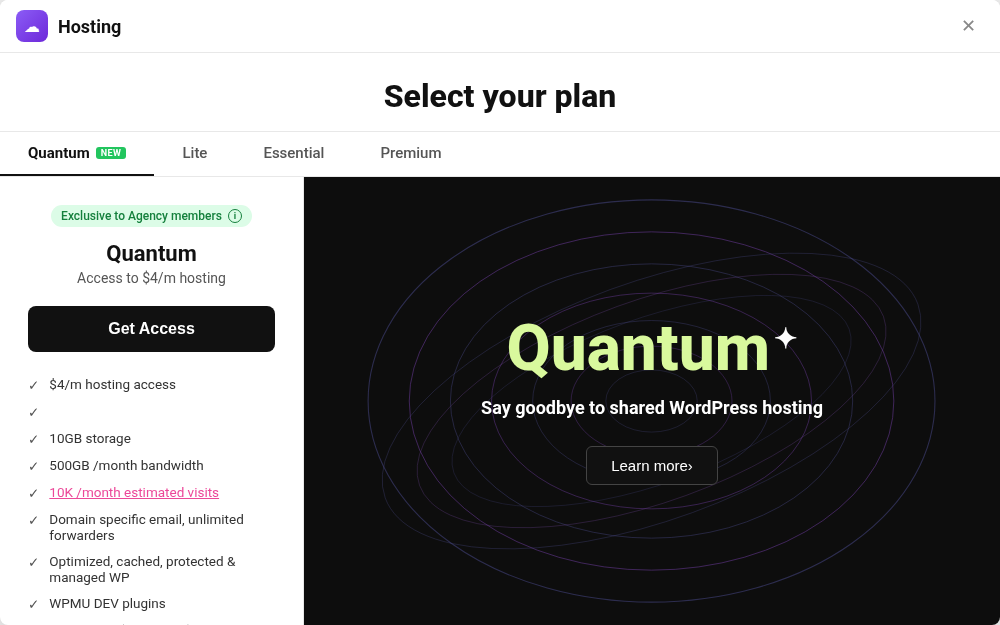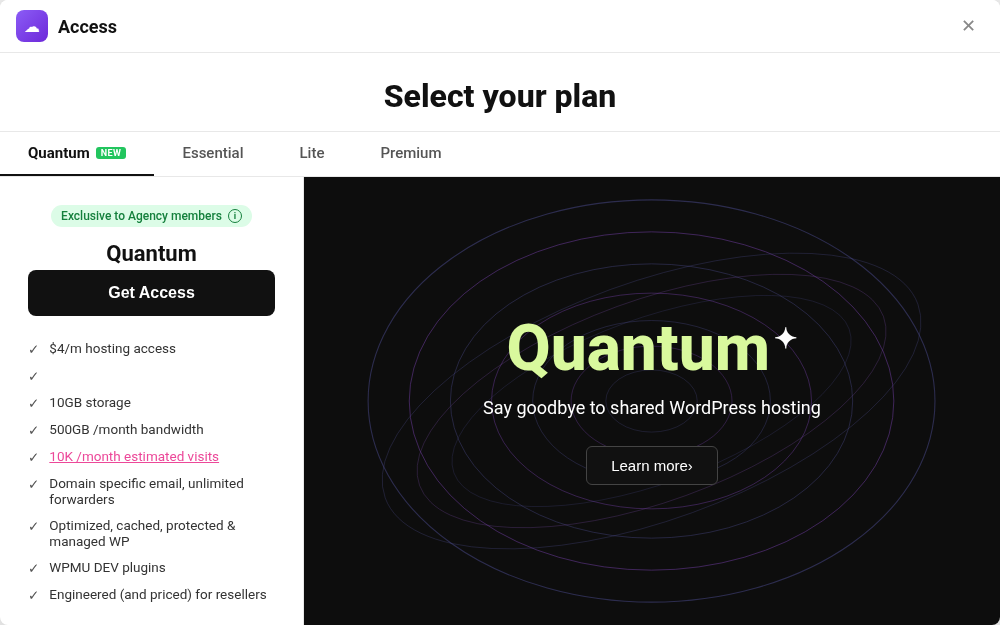--- a/index.html
+++ b/index.html
@@ -214,21 +214,21 @@
       justify-content: center;
       gap: 4px;
     }
     .hero-title .sparkle {
       font-size: 28px;
       color: #fff;
       margin-top: 8px;
     }
     .hero-subtitle {
       font-size: 18px;
-      font-weight: 400;
+      font-weight: 700;
       color: #fff;
       margin-bottom: 28px;
     }
     .learn-more-btn {
       background: #111;
       color: #fff;
       border: 1px solid #444;
       border-radius: 6px;
       padding: 10px 24px;
       font-size: 15px;
@@ -241,56 +241,57 @@
 </head>
 <body>
 
 <div class="window">
 
   <div class="titlebar">
     <div class="titlebar-left">
       <div class="app-icon">
         <span>☁</span>
       </div>
-      <span class="titlebar-title">Access</span>
+      <span class="titlebar-title">Hosting</span>
     </div>
     <button class="close-btn">✕</button>
   </div>
 
   <div class="page-header">
     <h1 class="page-title">Select your plan</h1>
   </div>
 
   <div class="tabs-bar">
     <div class="tab active">
       <span>Quantum</span>
       <span class="new-badge">NEW</span>
     </div>
     <div class="tab">
+      <span>Lite</span>
+    </div>
+    <div class="tab">
       <span>Essential</span>
-    </div>
-    <div class="tab">
-      <span>Lite</span>
     </div>
     <div class="tab">
       <span>Premium</span>
     </div>
   </div>
 
   <div class="content-area">
 
     <div class="left-panel">
       <div style="text-align:center;">
         <span class="exclusive-badge">
           <span>Exclusive to Agency members</span>
           <span class="info-icon">i</span>
         </span>
       </div>
       <div style="text-align:center;">
         <div class="plan-name">Quantum</div>
+        <div class="plan-subtitle">Access to $4/m hosting</div>
       </div>
       <button class="get-access-btn">Get Access</button>
       <ul class="features-list">
         <li>
           <span class="check-icon">✓</span>
           <span>$4/m hosting access</span>
         </li>
         <li>
           <span class="check-icon">✓</span>
         </li>

